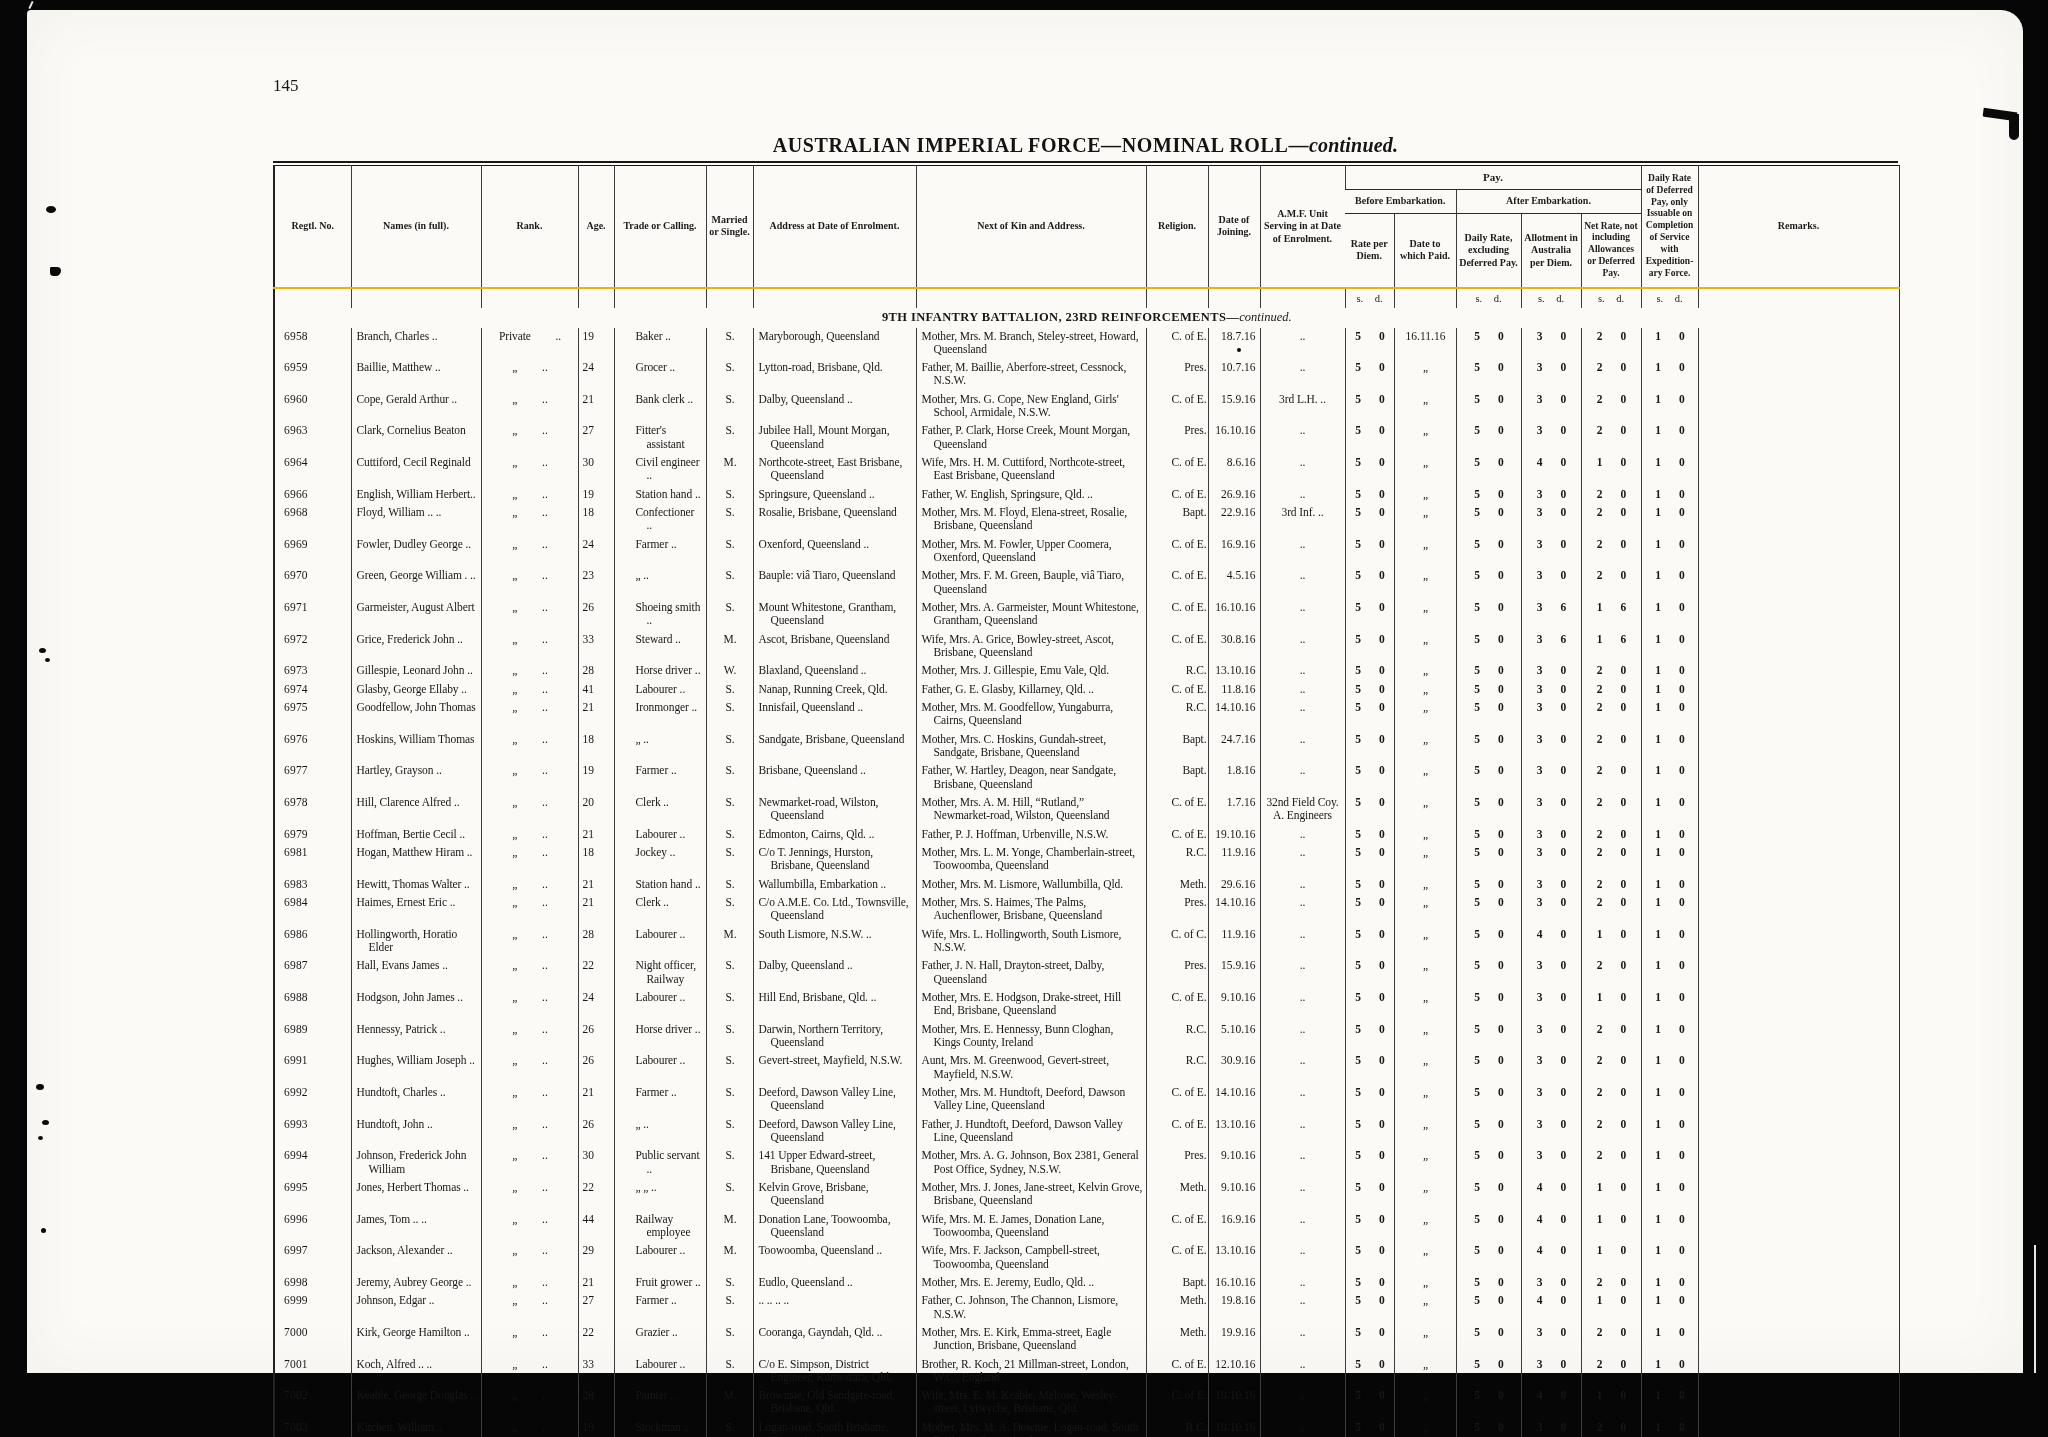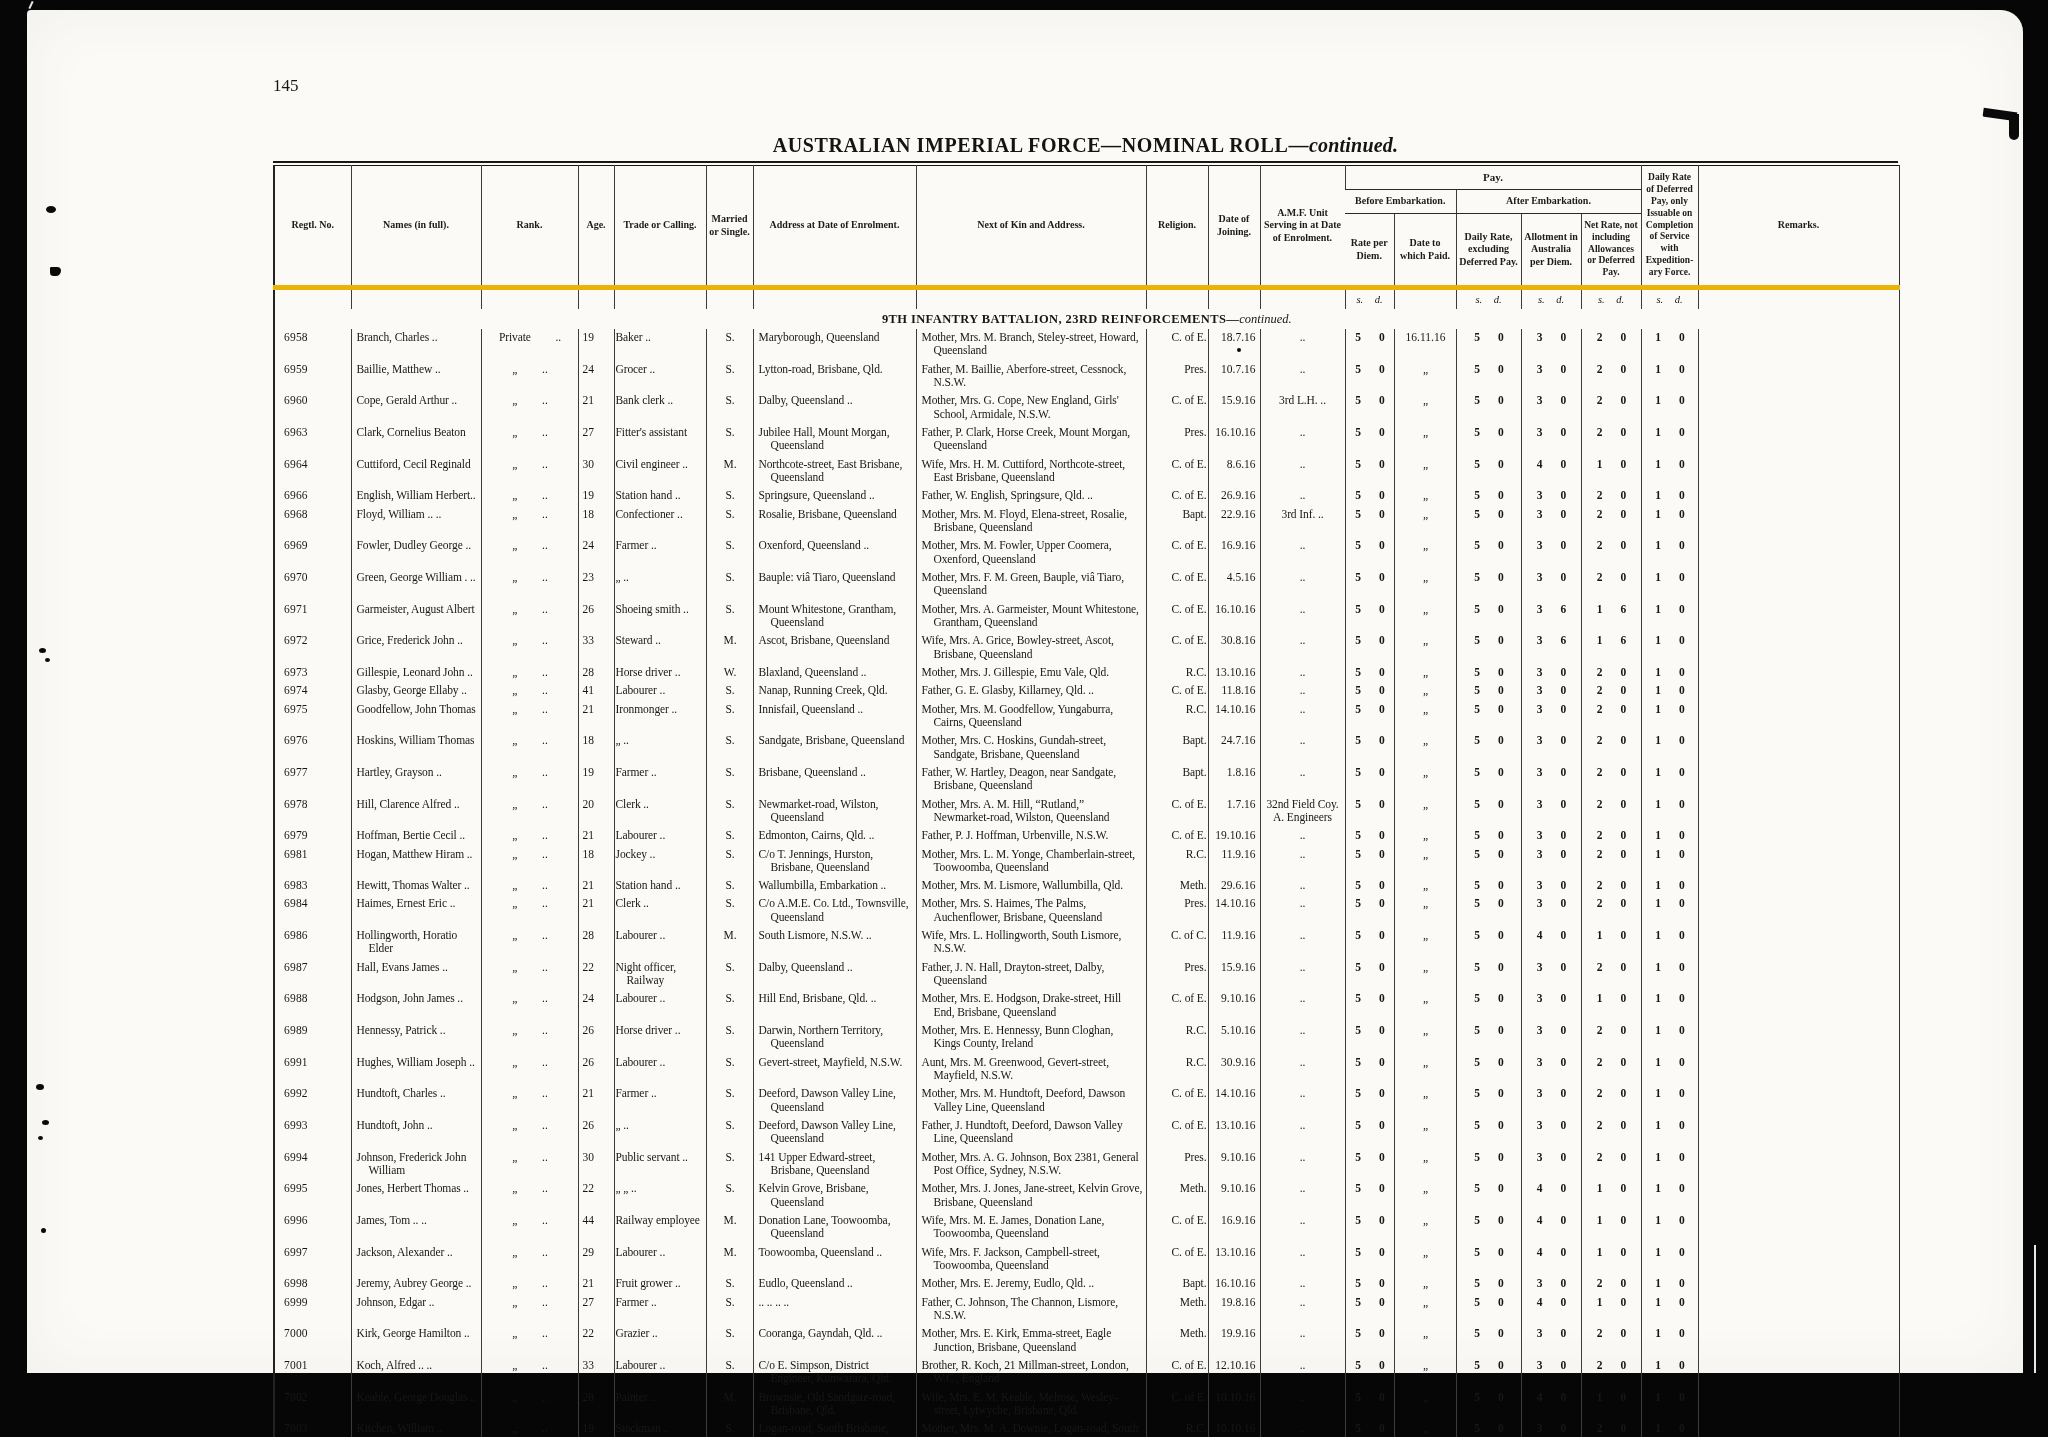--- a/index.html
+++ b/index.html
@@ -28,30 +28,30 @@
   table.roll{border-collapse:collapse;table-layout:fixed;width:1625px;
              border-top:1px solid #171717;border-left:2px solid #222;border-right:1px solid #333;
              color:#171717;}
   th,td{border-left:1px solid #3c3c3c;vertical-align:top;overflow:hidden;}
   th:first-child,td:first-child{border-left:none;}
   thead th{font-size:10px;font-weight:bold;text-align:center;vertical-align:middle;
            line-height:1.25;padding:2px 2px;color:#1b1b1b;}
   tr.h1{height:24px;} tr.h2{height:24px;} tr.h3{height:74px;}
   th.grp{border-bottom:1px solid #2a2a2a;}
   th.tall{font-size:9.5px;}
-  tr.sdrow td{border-top:5px solid #eab308;height:19px;font-size:10.5px;font-style:italic;
+  tr.sdrow td{border-top:2px solid #eab308;height:19px;font-size:10.5px;
               text-align:center;vertical-align:middle;word-spacing:9px;padding:0;}
   tr.section td{border-left:none;text-align:center;font-size:12.5px;font-weight:bold;
                 letter-spacing:.4px;height:20px;vertical-align:middle;padding:0;}
   tr.section .cont{font-style:italic;font-weight:normal;letter-spacing:0;}
   tbody td{font-size:11.5px;line-height:1.16;padding:2px 3px 3px 4px;letter-spacing:-.1px;}
   td.c-no{text-align:left;padding-left:9px;letter-spacing:.2px;}
   td.c-name,td.c-trade{padding-left:6px;text-indent:-0px;}
   td.c-name{padding-left:17px;text-indent:-12px;}
-  td.c-trade{padding-left:12px;text-indent:-11px;}
+  td.c-trade{padding-left:32px;text-indent:-11px;}
   td.c-rank{text-align:center;word-spacing:22px;}
   td.c-age{text-align:left;}
   td.c-ms{text-align:center;}
   td.c-address{padding-left:17px;text-indent:-12px;}
   td.c-nok{padding-left:17px;text-indent:-12px;}
   td.c-rel{text-align:right;padding-left:2px;padding-right:1px;}
   td.c-date{text-align:right;padding-right:4px;letter-spacing:0;}
   td.c-amf{text-align:center;padding-left:2px;padding-right:2px;}
   td.c-rate,td.c-daily,td.c-allot,td.c-net,td.c-def{text-align:center;word-spacing:15px;
       font-weight:bold;letter-spacing:0;}

